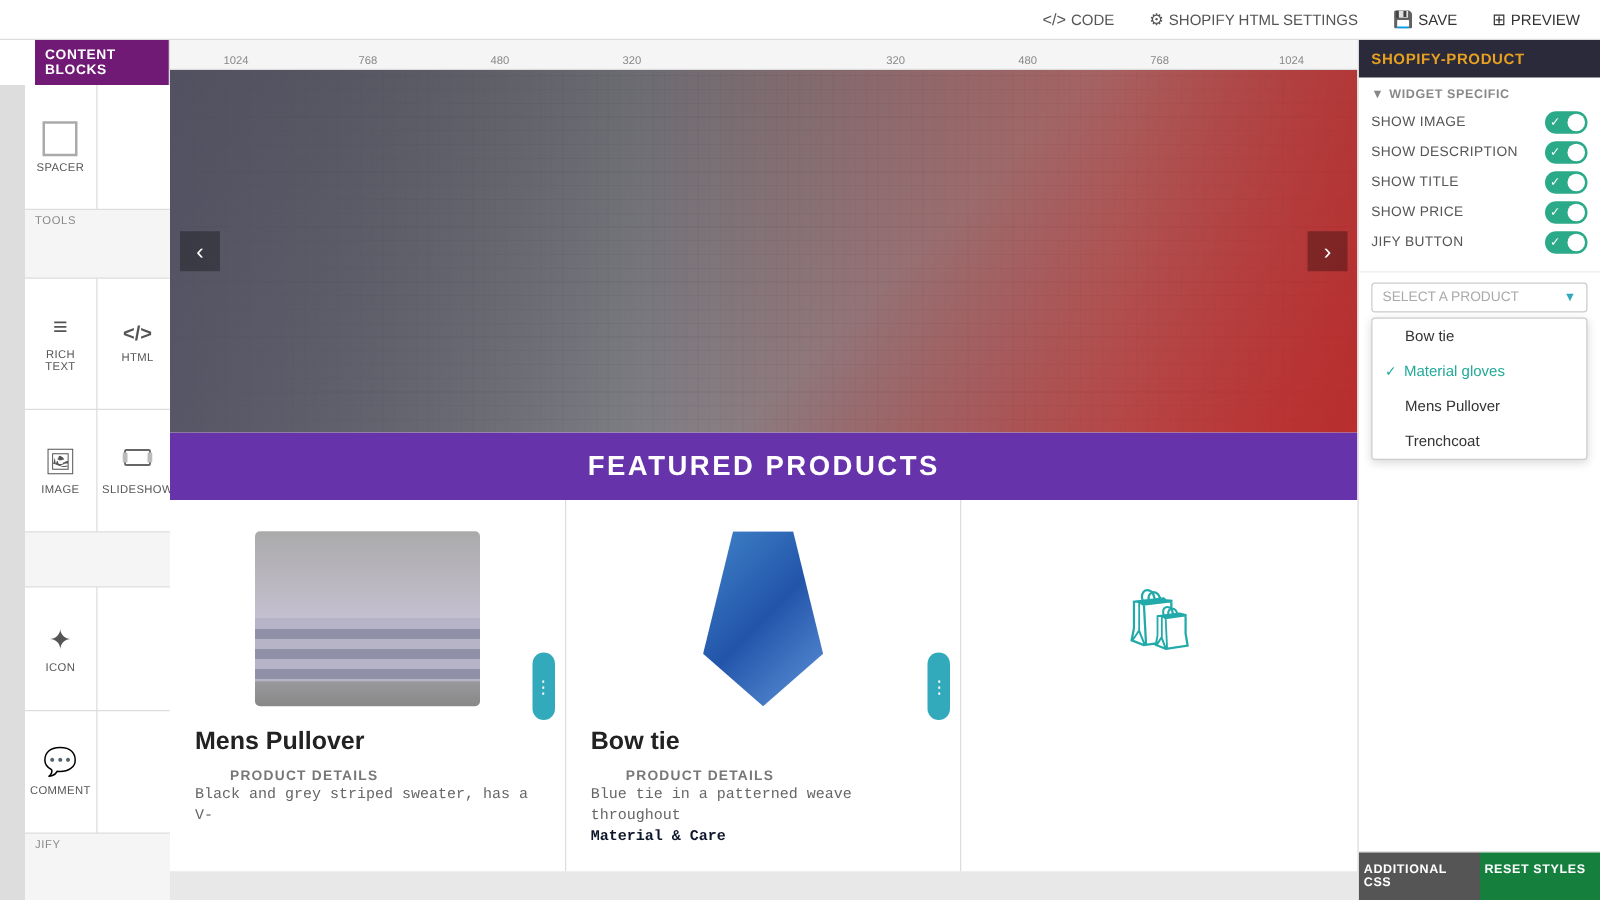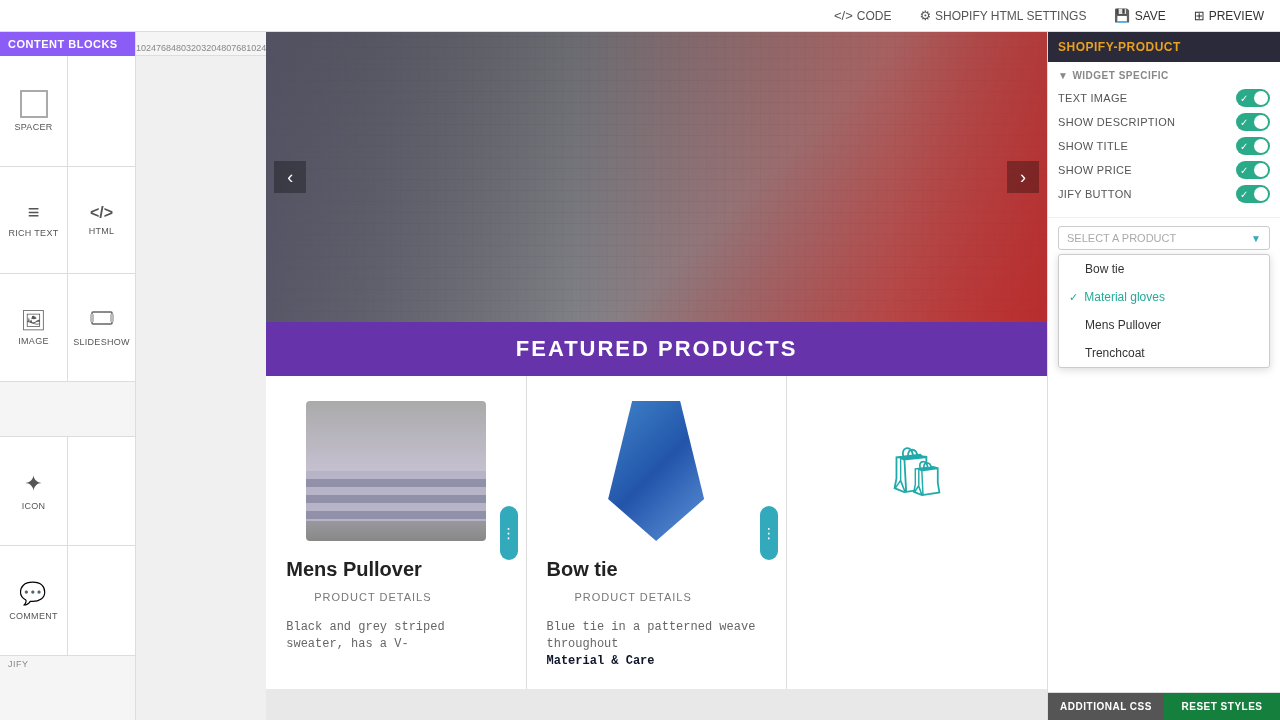--- a/index.html
+++ b/index.html
@@ -41,33 +41,35 @@
     
     .left-sidebar {
       width: 136px;
       background: #fff;
       border-right: 1px solid #ddd;
       flex-shrink: 0;
       display: flex;
       flex-direction: column;
     }
     .sidebar-header {
-      background: #8b5cf6;
+      background: #701a75;
       color: #fff;
       font-size: 11px;
       font-weight: bold;
       padding: 6px 8px;
       letter-spacing: 0.5px;
+      margin-left: 28px;
     }
     .sidebar-grid {
       display: grid;
       grid-template-columns: 1fr 1fr;
       gap: 1px;
       background: #ddd;
       flex: 1;
+      padding-left: 20px;
     }
     .sidebar-item {
       background: #fff;
       display: flex;
       flex-direction: column;
       align-items: center;
       justify-content: center;
       padding: 10px 4px;
       cursor: pointer;
       gap: 4px;
@@ -80,20 +82,21 @@
       padding: 3px 8px;
       text-transform: uppercase;
       letter-spacing: 0.5px;
       grid-column: 1 / -1;
     }
 
     
     .ruler-area {
       flex: 1;
       display: flex;
+      flex-direction: column;
       overflow: hidden;
     }
     .ruler {
       height: 24px;
       background: #f5f5f5;
       border-bottom: 1px solid #ddd;
       display: flex;
       align-items: center;
       position: relative;
       overflow: hidden;
@@ -225,25 +228,25 @@
       color: #2aa;
     }
     .product-name {
       font-size: 20px;
       font-weight: bold;
       color: #222;
       margin-bottom: 10px;
     }
     .product-details-label {
       font-size: 11px;
-      font-weight: normal;
+      font-weight: bold;
       color: #777;
       letter-spacing: 1px;
       text-transform: uppercase;
-      margin-bottom: 16px;
+      margin-bottom: 0;
       padding-left: 28px;
     }
     .product-desc {
       font-size: 12px;
       color: #666;
       line-height: 1.4;
       font-family: Liberation Mono, monospace;
     }
     .product-desc strong { color: #0f172a; }
     .product-edit-btn {
@@ -258,21 +261,21 @@
       display: flex;
       align-items: center;
       justify-content: center;
       cursor: pointer;
       color: #fff;
       font-size: 14px;
     }
 
     
     .right-panel {
-      width: 233px;
+      width: 194px;
       background: #fff;
       border-left: 1px solid #ddd;
       flex-shrink: 0;
       display: flex;
       flex-direction: column;
       overflow-y: auto;
     }
     .right-panel-header {
       background: #2a2a3a;
       color: #e8a020;
@@ -385,21 +388,21 @@
     .bottom-bar {
       display: flex;
       border-top: 1px solid #ddd;
       margin-top: auto;
     }
     .bottom-btn {
       flex: 1;
       padding: 8px 4px;
       font-size: 10px;
       font-weight: bold;
-      text-align: center;
+      text-align: left;
       cursor: pointer;
       letter-spacing: 0.5px;
     }
     .bottom-btn.css { background: #555; color: #fff; }
     .bottom-btn.reset { background: #15803d; color: #fff; }
 
     
     ::-webkit-scrollbar { width: 6px; }
     ::-webkit-scrollbar-track { background: #f1f1f1; }
     ::-webkit-scrollbar-thumb { background: #ccc; border-radius: 3px; }
@@ -455,20 +458,23 @@
     </div>
     <div class="sidebar-grid">
 
       <div class="sidebar-item">
         <div style="width:28px;height:28px;border:2px solid #aaa;display:flex;align-items:center;justify-content:center;"></div>
         <span class="sidebar-item-label">SPACER</span>
       </div>
 
       <div class="sidebar-item"></div>
 
+      <div class="sidebar-section-label">
+        <span>TOOLS</span>
+      </div>
 
       <div class="sidebar-item">
         <div style="font-size:20px;color:#555;">≡</div>
         <span class="sidebar-item-label">RICH TEXT</span>
       </div>
 
       <div class="sidebar-item">
         <div style="font-size:16px;color:#555;font-weight:bold;">&lt;/&gt;</div>
         <span class="sidebar-item-label">HTML</span>
       </div>
@@ -585,21 +591,21 @@
       <span>SHOPIFY-PRODUCT</span>
     </div>
 
     <div class="widget-section">
       <div class="widget-section-title">
         <span>▼</span>
         <span>WIDGET SPECIFIC</span>
       </div>
 
       <div class="toggle-row">
-        <span class="toggle-label">TEXT IMAGE</span>
+        <span class="toggle-label">SHOW IMAGE</span>
         <div class="toggle">
           <span class="toggle-check">✓</span>
         </div>
       </div>
 
       <div class="toggle-row">
         <span class="toggle-label">SHOW DESCRIPTION</span>
         <div class="toggle">
           <span class="toggle-check">✓</span>
         </div>

